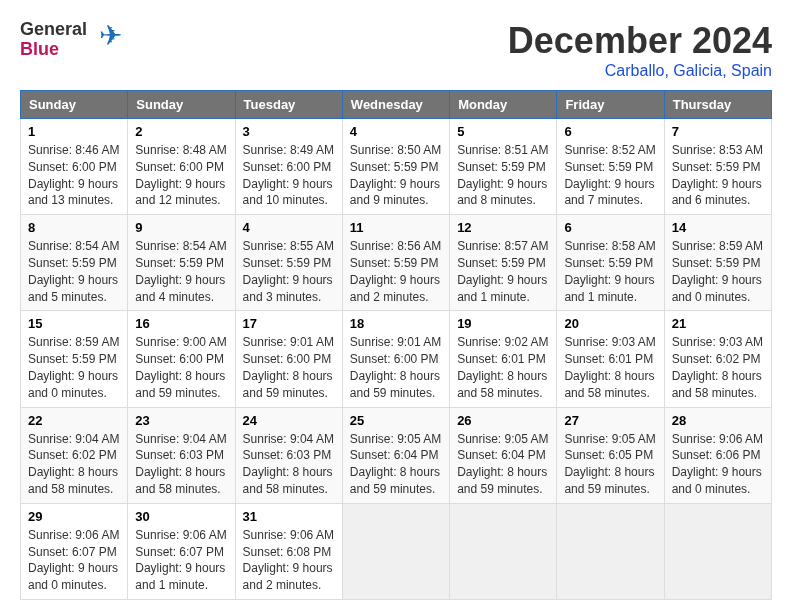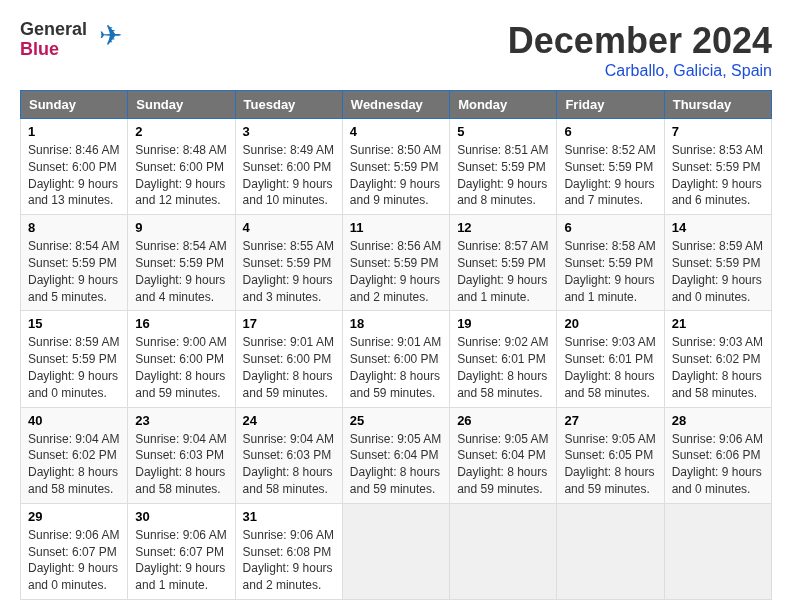--- a/index.html
+++ b/index.html
@@ -272,21 +272,21 @@
           <span class="day-num">21</span>
           <div class="day-info">
             Sunrise: 9:03 AM<br>
             Sunset: 6:02 PM<br>
             Daylight: 8 hours and 58 minutes.
           </div>
         </td>
       </tr>
       <tr>
         <td>
-          <span class="day-num">40</span>
+          <span class="day-num">22</span>
           <div class="day-info">
             Sunrise: 9:04 AM<br>
             Sunset: 6:02 PM<br>
             Daylight: 8 hours and 58 minutes.
           </div>
         </td>
         <td>
           <span class="day-num">23</span>
           <div class="day-info">
             Sunrise: 9:04 AM<br>

